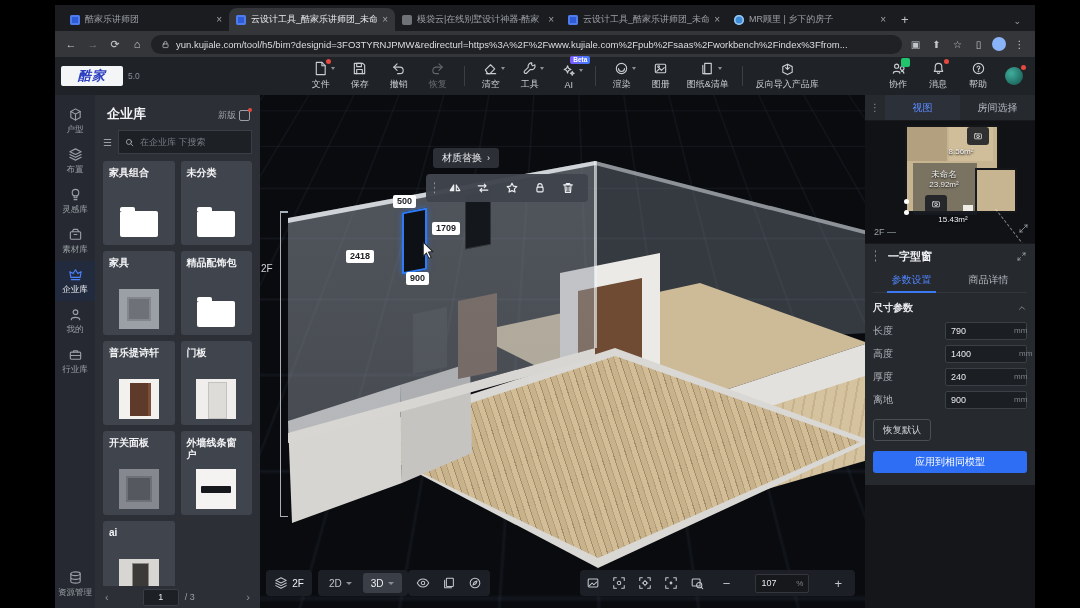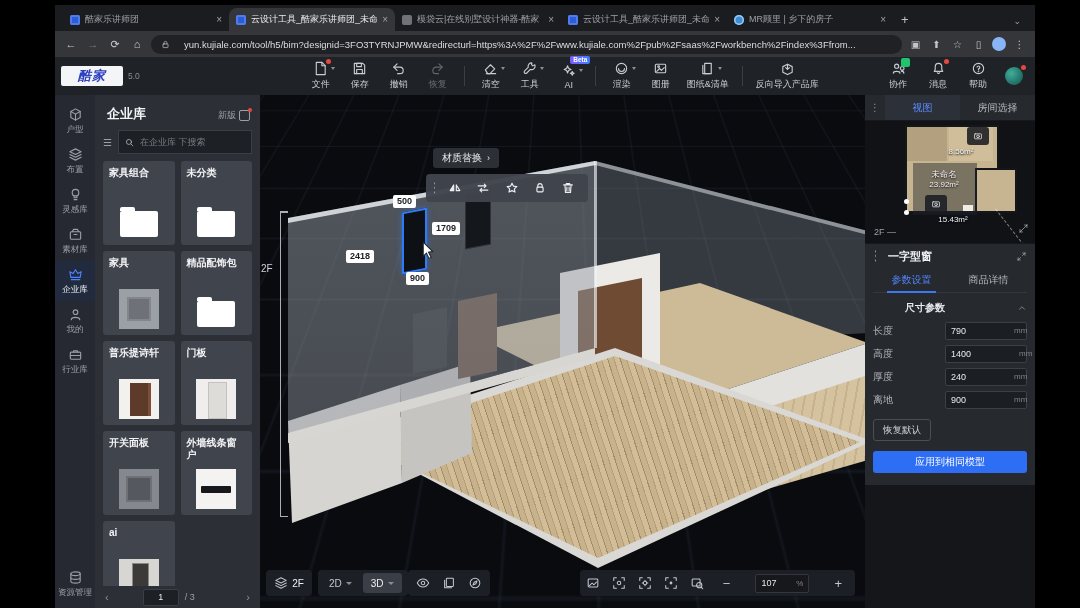--- a/index.html
+++ b/index.html
@@ -14,21 +14,21 @@
   .tab .title{flex:1;white-space:nowrap;overflow:hidden;}
   .tab .close{flex:none;font-size:10px;color:#9aa0a6;}
   .fav{width:10px;height:10px;border-radius:2px;flex:none;background:#2e5bd7;box-shadow:inset 0 0 0 2px #4f7ce8;}
   .fav.gray{background:#6f7378;box-shadow:none;}
   .fav.circle{border-radius:50%;background:#3f8cd6;box-shadow:inset 0 0 0 1.5px #9cc9ef;}
   .newtab{color:#bdc1c6;font-size:13px;margin:0 0 4px 8px;}
   .winchev{position:absolute;right:14px;bottom:5px;color:#9aa0a6;font-size:9px;}
   .urlbar{position:absolute;left:0;top:26px;right:0;height:26px;background:#35363a;display:flex;align-items:center;gap:6px;padding:0 8px;}
   .navic{color:#c2c6cb;font-size:11px;width:16px;text-align:center;}
   .navic.dim{color:#74787d;}
-  .urlpill{flex:1;height:19px;background:#202124;border-radius:10px;display:flex;align-items:center;gap:14px;padding:0 10px;overflow:hidden;}
+  .urlpill{flex:1;height:19px;background:#202124;border-radius:10px;display:flex;align-items:center;gap:6px;padding:0 10px;overflow:hidden;}
   .urltext{color:#dadce0;font-size:9.5px;white-space:nowrap;overflow:hidden;}
   .uric{color:#c2c6cb;font-size:10px;width:15px;text-align:center;flex:none;}
   .avatar-sm{width:14px;height:14px;border-radius:50%;background:#8ab4f8;flex:none;position:relative;}
   
   .appbar{position:absolute;left:0;top:52px;right:0;height:38px;background:#1f2227;display:flex;align-items:center;}
   .logo{width:62px;height:20px;background:#f4f5f7;border-radius:2px;margin-left:6px;display:flex;align-items:center;justify-content:center;color:#2b3fbf;font-weight:bold;font-style:italic;font-size:13px;letter-spacing:1px;flex:none;}
   .ver{color:#8a8f96;font-size:8.5px;margin-left:5px;flex:none;}
   .tools{display:flex;align-items:center;gap:13px;margin-left:168px;}
   .tool{display:flex;flex-direction:column;align-items:center;gap:2px;position:relative;min-width:26px;}
   .tool .tlabel{font-size:9px;color:#c9cdd2;white-space:nowrap;}
@@ -127,21 +127,21 @@
   .mresize .ic{width:11px;height:11px;stroke:#9aa0a6;}
   
   .product{background:#26292e;flex:none;padding:0 0 12px;border-top:1px solid #17191c;}
   .phead{height:24px;display:flex;align-items:center;gap:6px;padding:0 8px;}
   .phead .t{color:#f0f2f4;font-size:11px;font-weight:bold;flex:1;}
   .ptabs{height:24px;display:flex;border-bottom:1px solid #33363c;margin:0 8px;}
   .ptab{flex:1;text-align:center;font-size:10px;color:#b6bac0;line-height:24px;position:relative;}
   .ptab.active{color:#4f82f7;}
   .ptab.active::after{content:"";position:absolute;left:14px;right:14px;bottom:-1px;height:2px;background:#3b78f2;}
   .psec{display:flex;align-items:center;padding:8px 8px 4px;}
-  .psec .t{color:#e9ebee;font-size:10px;font-weight:bold;flex:1;margin-left:32px;}
+  .psec .t{color:#e9ebee;font-size:10px;font-weight:bold;flex:1;}
   .prow{display:flex;align-items:center;padding:2px 8px;height:19px;}
   .prow .lab{color:#aeb3ba;font-size:10px;flex:1;}
   .pinput{width:70px;height:16px;background:#1b1e23;border:1px solid #3b3f46;border-radius:2px;display:flex;align-items:center;padding:0 5px;gap:48px;}
   .pinput .val{flex:1;text-align:center;color:#e9ebee;font-size:9px;}
   .pinput .unit{color:#7e838a;font-size:8px;}
   .resetbtn{margin:8px 8px 0;width:56px;height:20px;border:1px solid #4a4e55;border-radius:3px;color:#d0d3d8;font-size:9.5px;display:flex;align-items:center;justify-content:center;background:transparent;}
   .applybtn{margin:10px 8px 0;height:22px;background:#2e6ef5;border-radius:3px;color:#fff;font-size:10px;display:flex;align-items:center;justify-content:center;}
   .rfill{flex:1;background:#141619;}
   
   .th-gray{background:#9aa0a6;} .th-gray::after{content:"";position:absolute;inset:8px;background:#6e7278;border:2px solid #83878d;}

